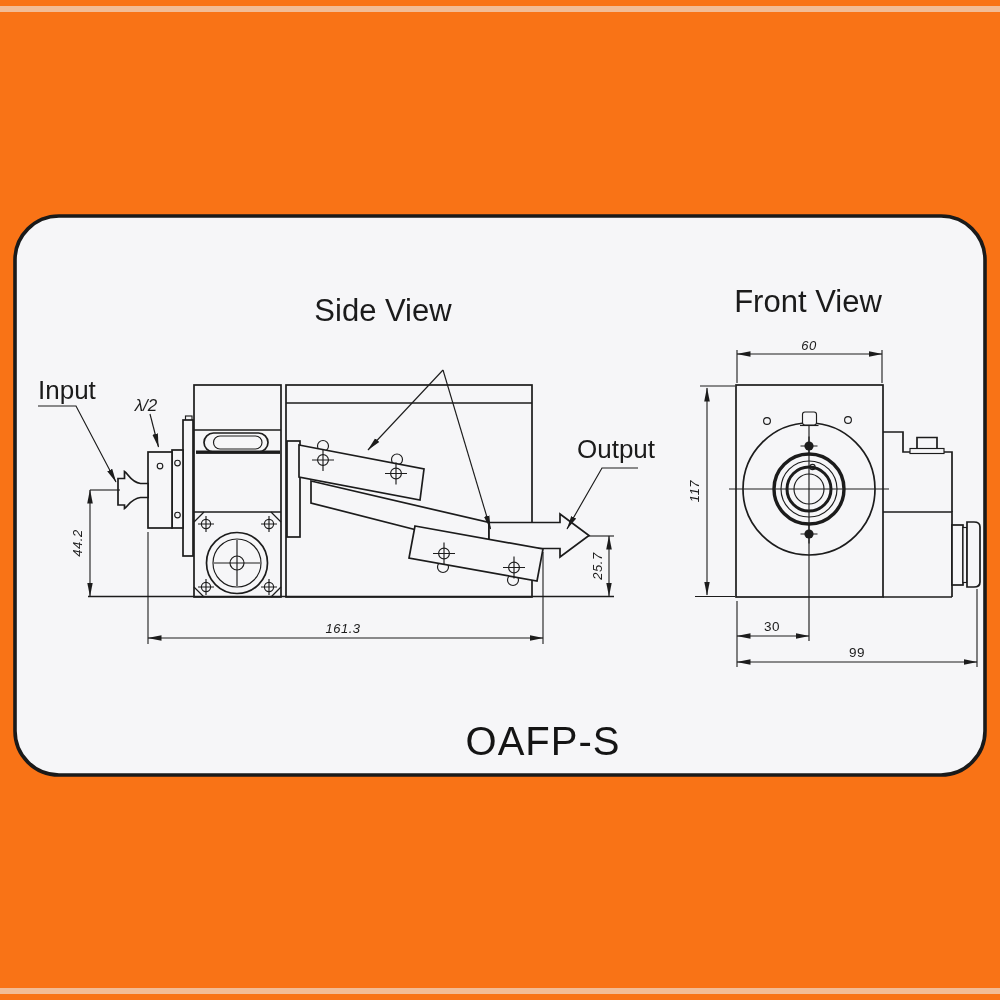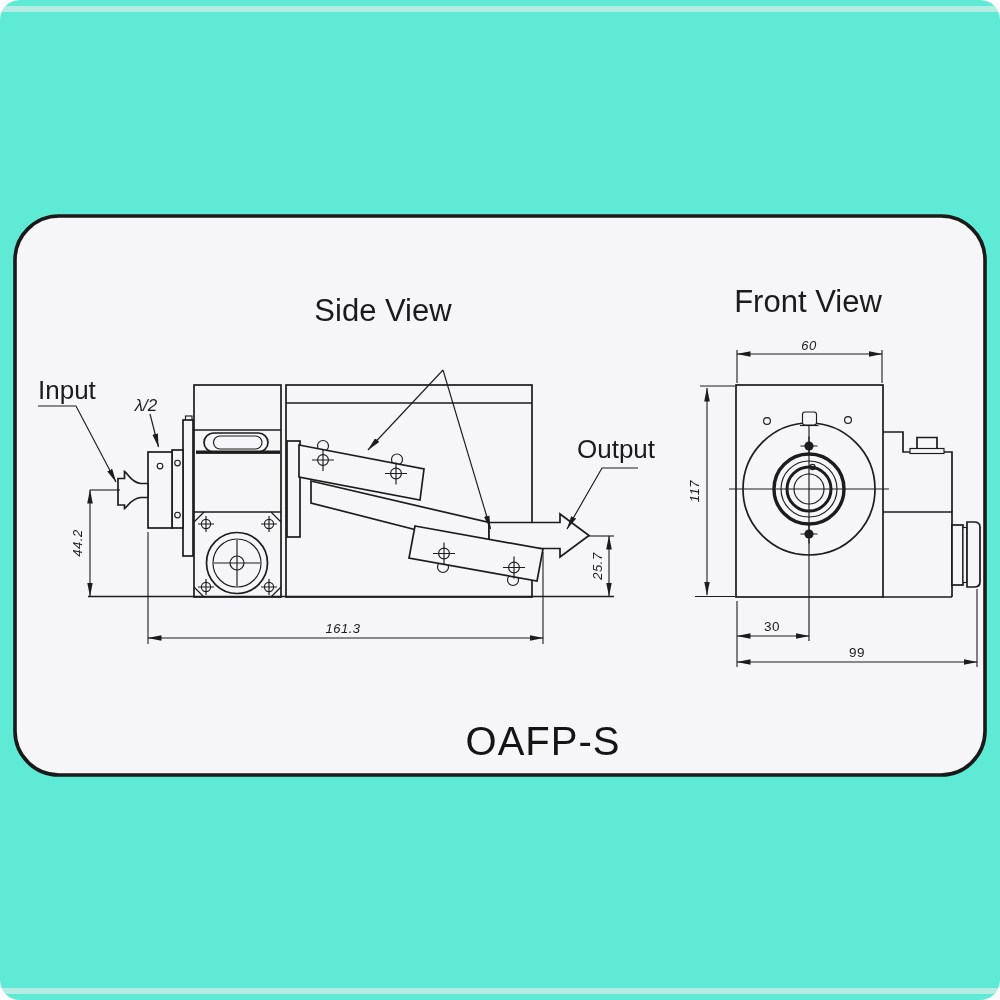--- a/index.html
+++ b/index.html
@@ -1,17 +1,17 @@
 <!DOCTYPE html>
 <html><head>
 <meta charset="utf-8">
 <style>
   html,body{margin:0;padding:0;background:#fdfdfd;}
-  .stage{position:relative;width:1000px;height:1000px;background:#5eead4;overflow:hidden;
-         font-family:"Liberation Sans", sans-serif;border-radius:20px;}
+  .stage{position:relative;width:1000px;height:1000px;background:#f97316;overflow:hidden;
+         font-family:"Liberation Sans", sans-serif;}
   svg{position:absolute;left:0;top:0;}
   .ln    {fill:none;stroke:#1c1c1c;stroke-width:1.7;stroke-linejoin:miter;stroke-linecap:butt;}
   .thin  {fill:none;stroke:#1c1c1c;stroke-width:1.15;}
   .fillp {fill:#f6f6f8;stroke:#1c1c1c;stroke-width:1.7;stroke-linejoin:miter;}
   .fillt {fill:#f6f6f8;stroke:#1c1c1c;stroke-width:1.15;}
   .dark  {fill:#1c1c1c;stroke:none;}
   .dim   {fill:none;stroke:#1c1c1c;stroke-width:1.1;}
   .title {font-size:31px;fill:#1b1b1b;}
   .model {font-size:40px;fill:#141414;letter-spacing:1px;}
   .label {font-size:26px;fill:#1b1b1b;}

